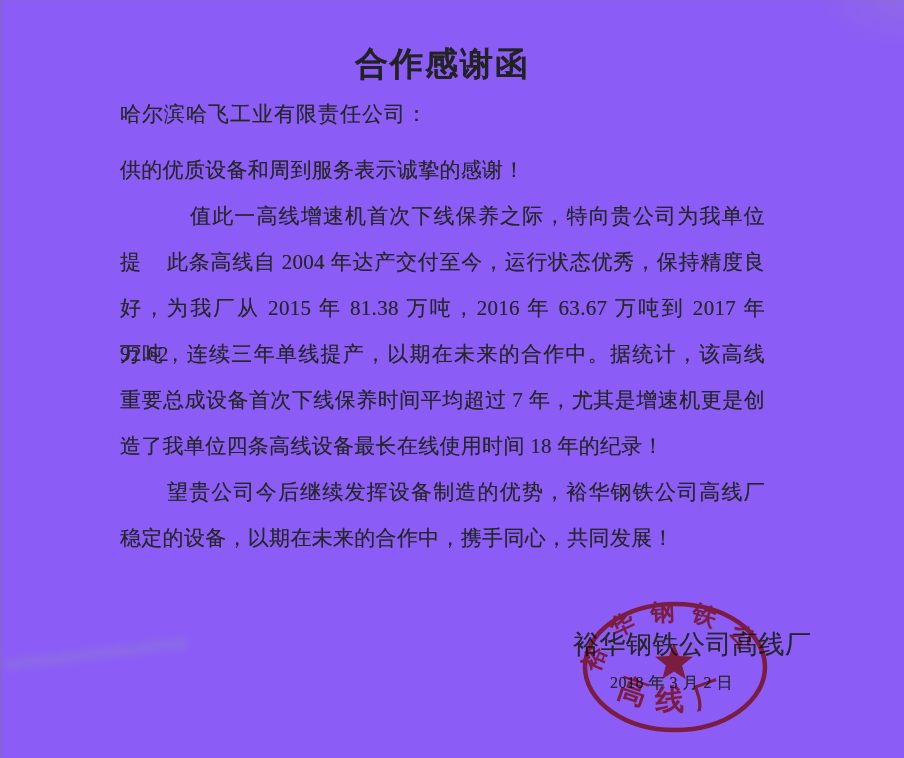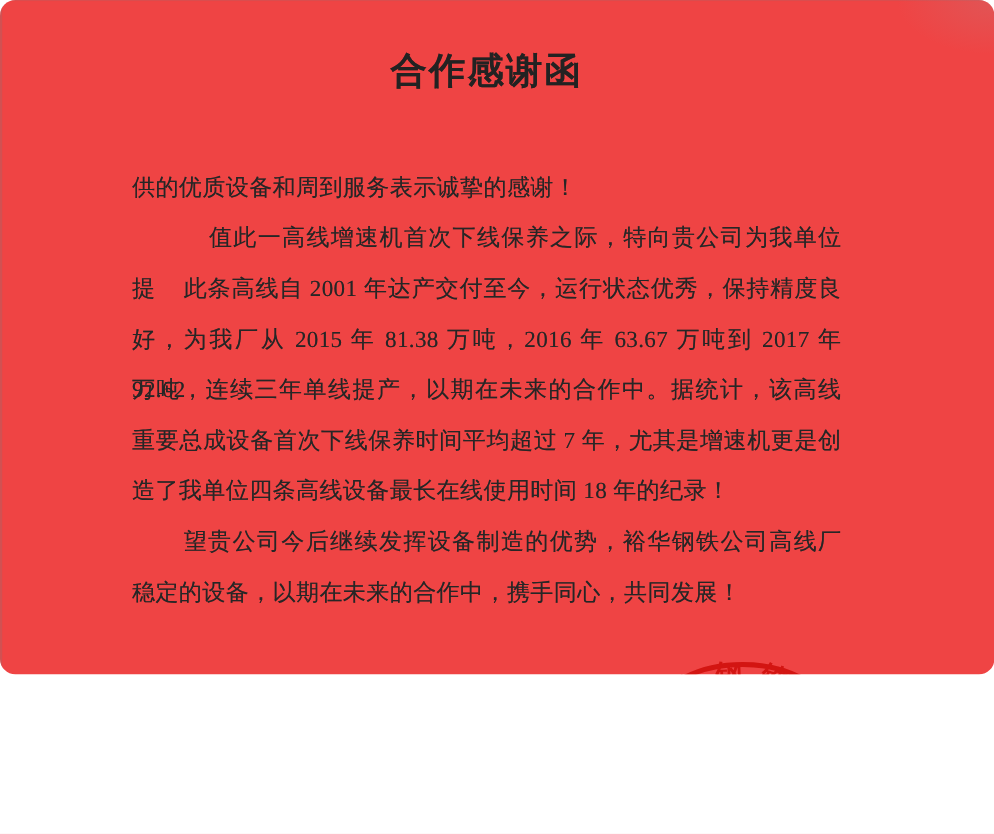--- a/index.html
+++ b/index.html
@@ -3,25 +3,24 @@
 <meta charset="utf-8">
 <style>
   html, body { margin:0; padding:0; }
   body {
     width:904px; height:758px;
     background:#ffffff;
     font-family:"Liberation Serif", serif;
   }
   .page {
     position:relative;
-    width:904px; height:613px;
-    background:#ef4444;
+    width:904px; height:758px;
+    background:#8b5cf6;
     overflow:hidden;
     color:#262626;
-    border-radius:14px;
   }
   
   .edge-left {
     position:absolute; left:0; top:0; width:2px; height:100%;
     background:rgba(120,120,125,0.25);
   }
   .edge-top {
     position:absolute; left:0; top:0; width:100%; height:1px;
     background:rgba(120,120,125,0.18);
   }
@@ -88,25 +87,26 @@
 
 <div class="page">
 
   <div class="edge-left"></div>
   <div class="edge-top"></div>
   <div class="speck-tr"></div>
   <div class="smudge"></div>
 
   <h1 class="title">合作感谢函</h1>
 
+  <div class="recipient">哈尔滨哈飞工业有限责任公司：</div>
 
   <div class="body-lines">
     <div class="line">供的优质设备和周到服务表示诚挚的感谢！</div>
     <div class="line fill i3">值此一高线增速机首次下线保养之际，特向贵公司为我单位提</div>
-    <div class="line fill i2">此条高线自 2001 年达产交付至今，运行状态优秀，保持精度良</div>
+    <div class="line fill i2">此条高线自 2004 年达产交付至今，运行状态优秀，保持精度良</div>
     <div class="line fill">好，为我厂从 2015 年 81.38 万吨，2016 年 63.67 万吨到 2017 年 92.62</div>
     <div class="line fill">万吨，连续三年单线提产，以期在未来的合作中。据统计，该高线</div>
     <div class="line fill">重要总成设备首次下线保养时间平均超过 7 年，尤其是增速机更是创</div>
     <div class="line">造了我单位四条高线设备最长在线使用时间 18 年的纪录！</div>
     <div class="line fill i2">望贵公司今后继续发挥设备制造的优势，裕华钢铁公司高线厂</div>
     <div class="line">稳定的设备，以期在未来的合作中，携手同心，共同发展！</div>
   </div>
 
   <div class="signature">裕华钢铁公司高线厂</div>
   <div class="date">2018 年 3 月 2 日</div>

